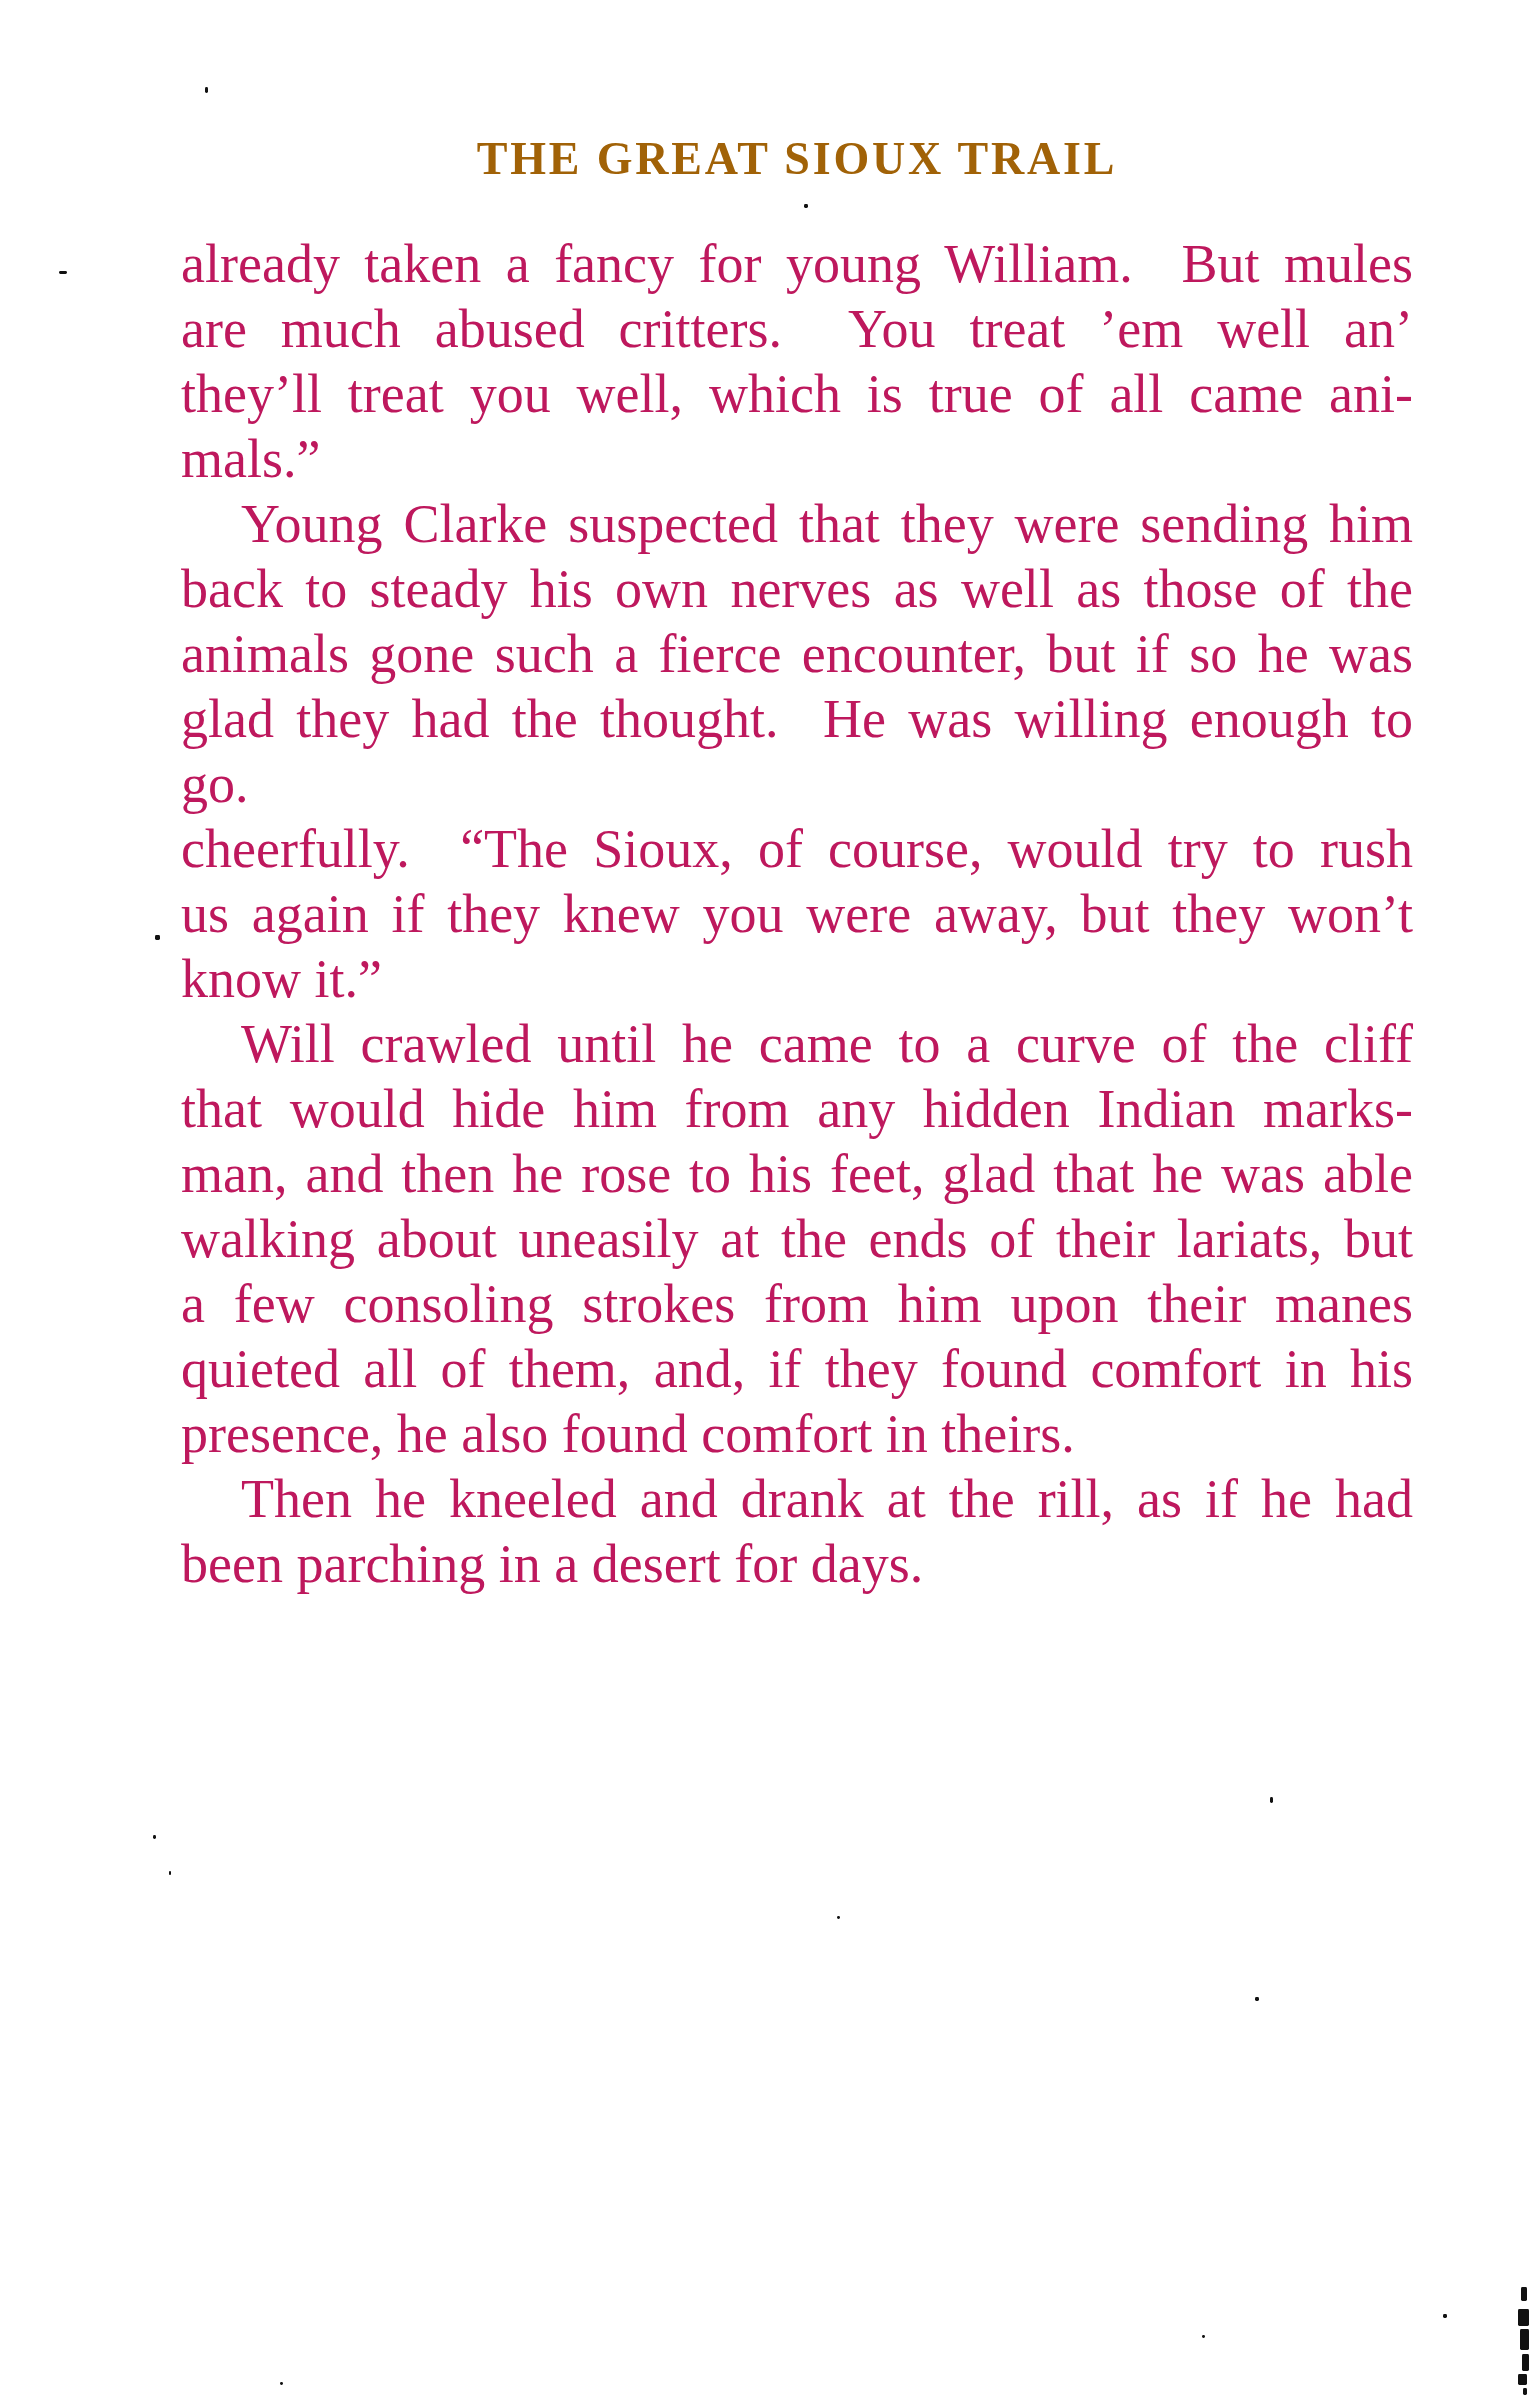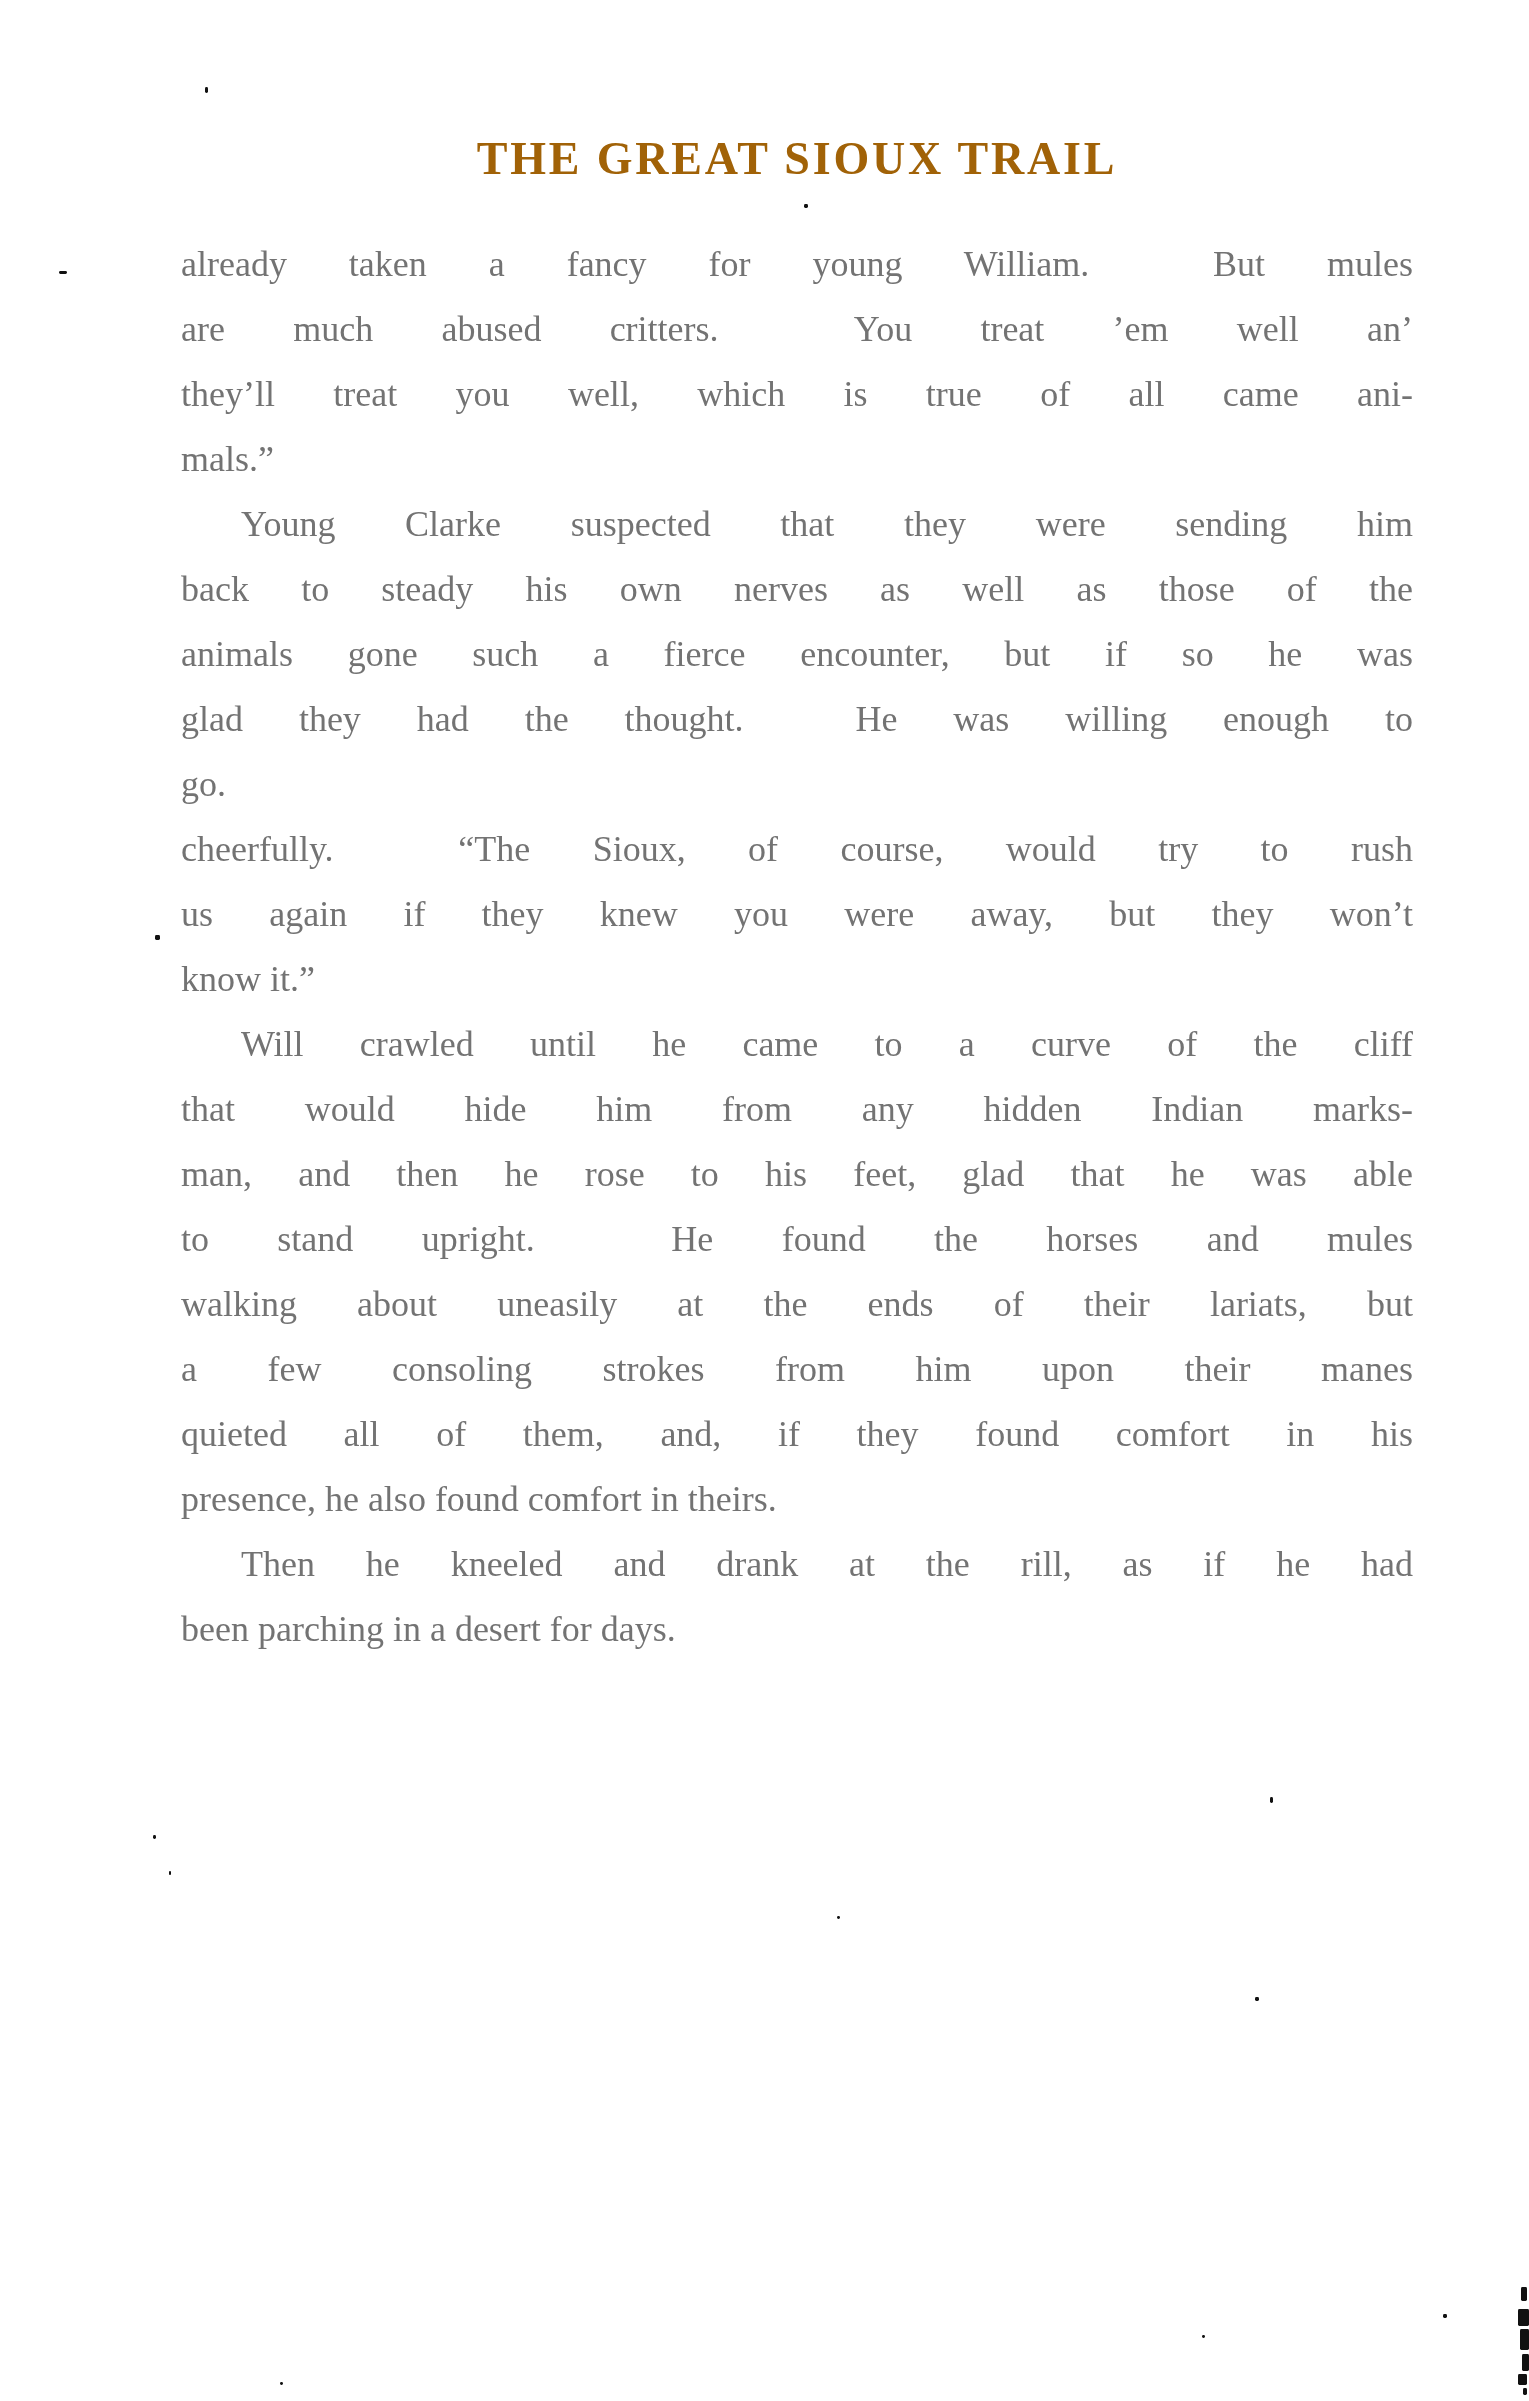--- a/index.html
+++ b/index.html
@@ -29,26 +29,26 @@
     color: #a16207;
   }
   .text-block {
     position: absolute;
     top: 232px;
     left: 181px;
     width: 1232px;
   }
   .para { margin: 0; padding: 0; }
   .line {
-    font-size: 36px;
+    font-size: 54px;
     line-height: 65px;
     height: 65px;
     white-space: nowrap;
     text-align: left;
-    color: #737373;
+    color: #be185d;
   }
   .line.j {
     white-space: normal;
     text-align: justify;
     text-align-last: justify;
   }
   .line.ind { text-indent: 60px; }
   .artifact {
     position: absolute;
     background: #111111;
@@ -82,21 +82,20 @@
     <div class="para">
       <div class="line j">cheerfully.&nbsp; “The Sioux, of course, would try to rush</div>
       <div class="line j">us again if they knew you were away, but they won’t</div>
       <div class="line">know it.”</div>
     </div>
 
     <div class="para">
       <div class="line j ind">Will crawled until he came to a curve of the cliff</div>
       <div class="line j">that would hide him from any hidden Indian marks-</div>
       <div class="line j">man, and then he rose to his feet, glad that he was able</div>
-      <div class="line j">to stand upright.&nbsp; He found the horses and mules</div>
       <div class="line j">walking about uneasily at the ends of their lariats, but</div>
       <div class="line j">a few consoling strokes from him upon their manes</div>
       <div class="line j">quieted all of them, and, if they found comfort in his</div>
       <div class="line">presence, he also found comfort in theirs.</div>
     </div>
 
     <div class="para">
       <div class="line j ind">Then he kneeled and drank at the rill, as if he had</div>
       <div class="line">been parching in a desert for days.</div>
     </div>

